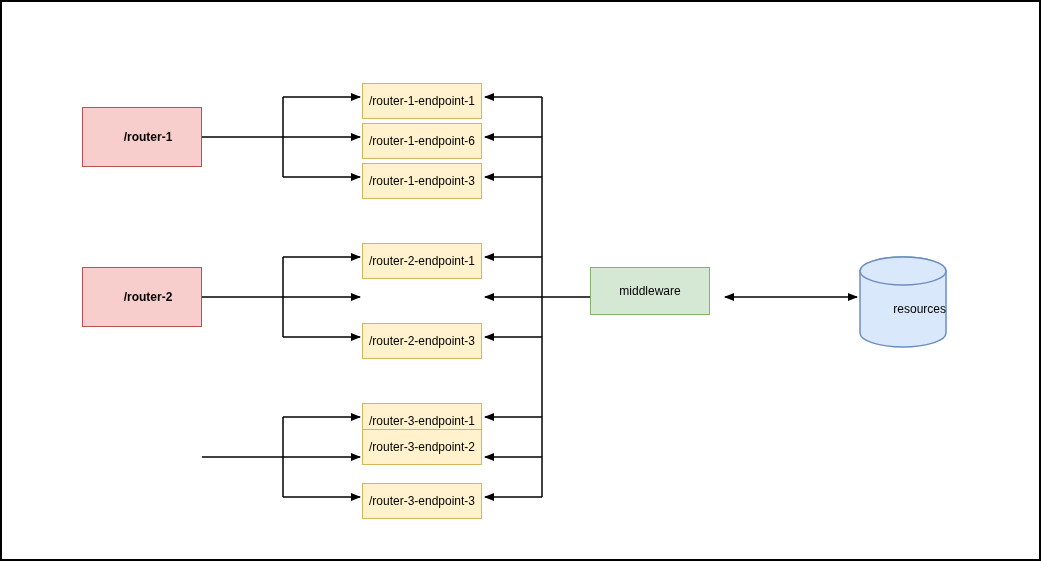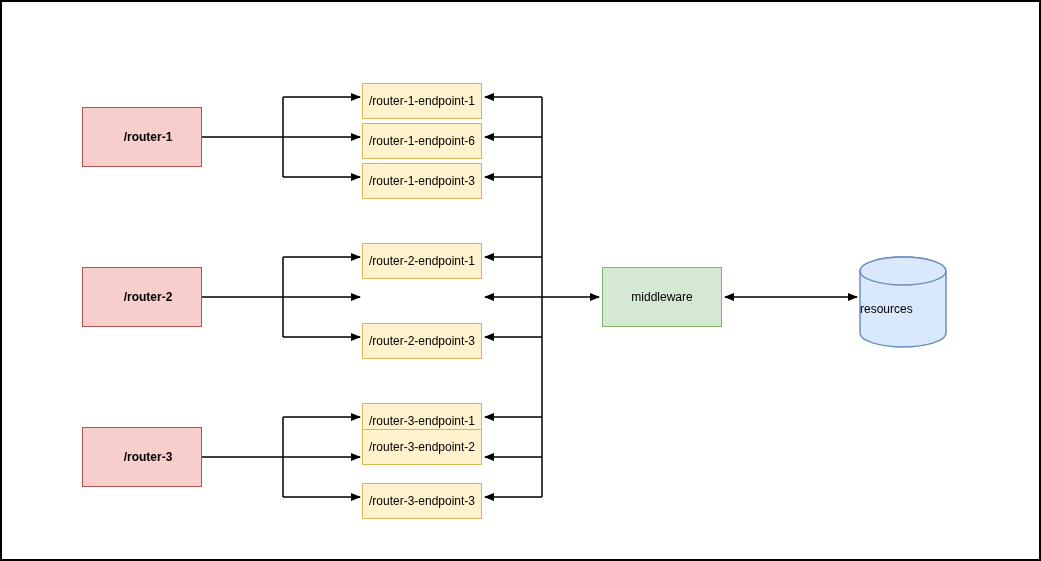--- a/index.html
+++ b/index.html
@@ -32,28 +32,28 @@
     border:1.5px solid var(--router-stroke);
     font-weight:bold;
     padding-left:12px;
   }
   .endpoint{
     width:120px; height:36px; left:360px;
     background:var(--endpoint-fill);
     border:1.5px solid var(--endpoint-stroke);
   }
   .middleware{
-    width:120px; height:60px; left:600px; top:265px;
+    width:120px; height:48px; left:588px; top:265px;
     background:var(--middleware-fill);
     border:1.5px solid var(--middleware-stroke);
   }
   .cyl-body{fill:var(--resources-fill); stroke:var(--resources-stroke); stroke-width:1.5;}
   .resources-label{
     position:absolute; left:858px; top:300px; width:86px;
-    font-size:12px; text-align:left; color:#000;
+    font-size:12px; text-align:right; color:#000;
   }
   .r1{top:105px}.r2{top:265px}.r3{top:425px}
   .e11{top:81px}.e12{top:121px}.e13{top:161px}
   .e21{top:241px}.e22{top:281px}.e23{top:321px}
   .e31{top:401px}.e32{top:427px}.e33{top:481px}
 </style>
 </head>
 <body>
 
 <div class="canvas">
@@ -103,23 +103,20 @@
       <ellipse class="cyl-body" cx="901" cy="269" rx="43" ry="14"></ellipse>
     </g>
   </svg>
 
   <div class="node router r1">
     <span>/router-1</span>
   </div>
   <div class="node router r2">
     <span>/router-2</span>
   </div>
-  <div class="node router r3">
-    <span>/router-3</span>
-  </div>
 
   <div class="node endpoint e11">
     <span>/router-1-endpoint-1</span>
   </div>
   <div class="node endpoint e12">
     <span>/router-1-endpoint-6</span>
   </div>
   <div class="node endpoint e13">
     <span>/router-1-endpoint-3</span>
   </div>

